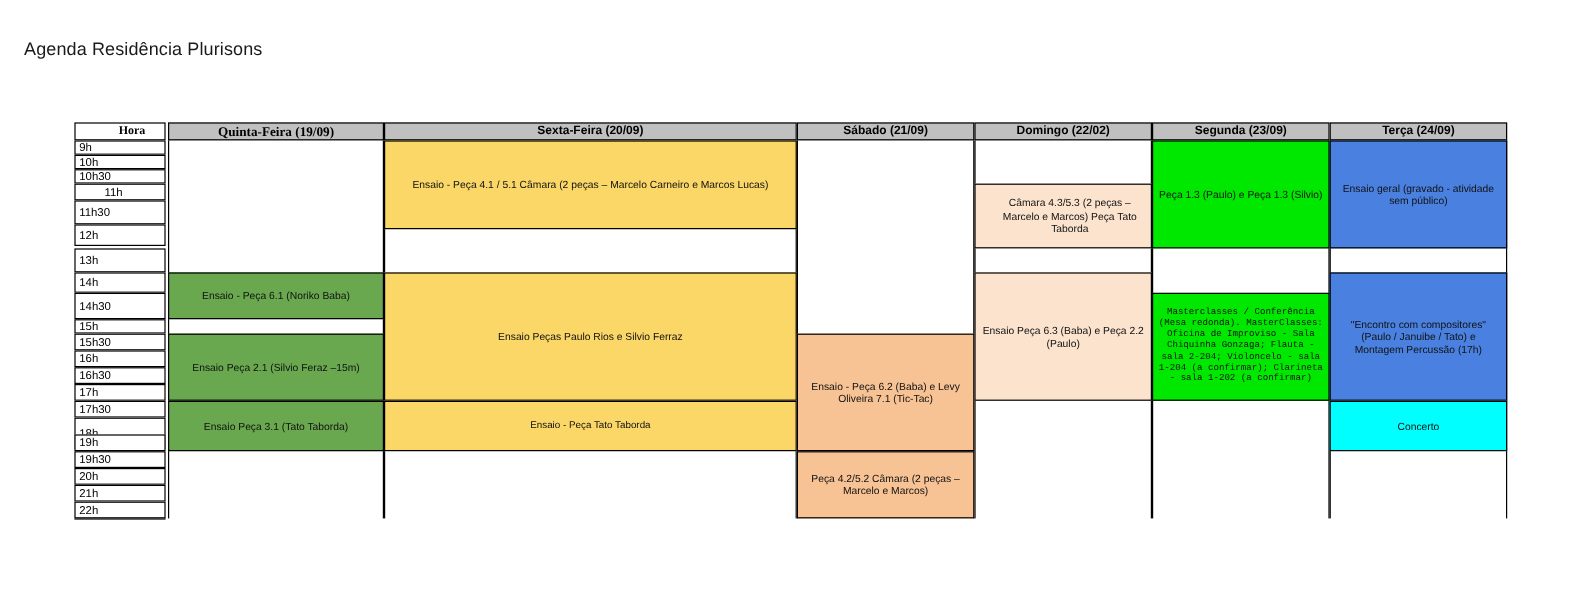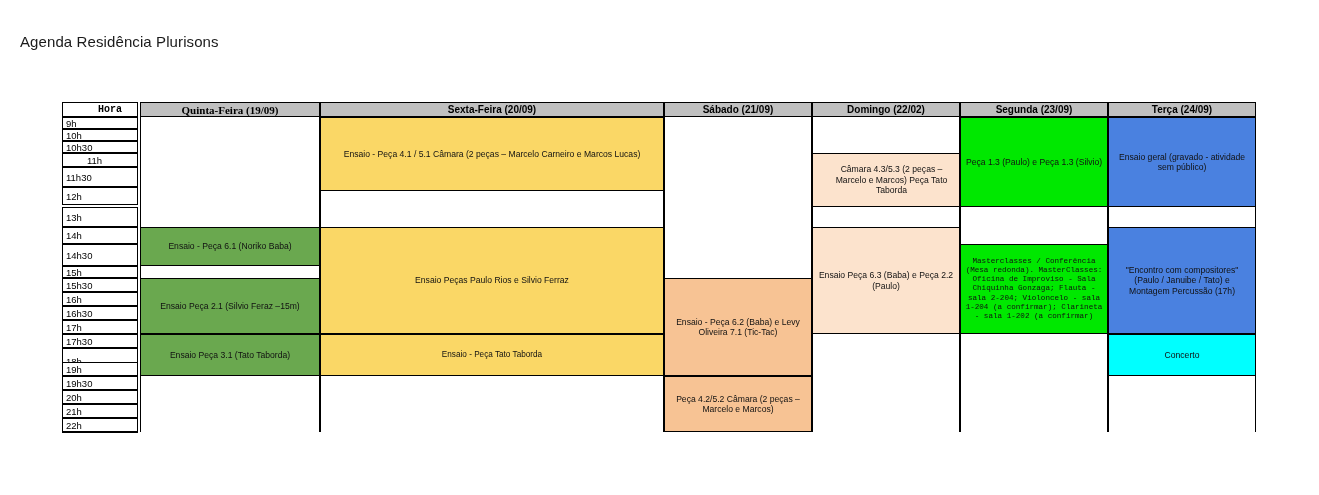--- a/index.html
+++ b/index.html
@@ -36,21 +36,21 @@
     font-weight:bold;
     color:#000;
     display:flex;
     align-items:center;
     justify-content:center;
     white-space:nowrap;
     overflow:hidden;
   }
   .hcell.hora{
     background:#ffffff;
-    font-family:Liberation Mono, monospace;
+    font-family:Liberation Serif, serif;
     padding-left:20px;
   }
   .hcell.serif{
     font-family:"Liberation Serif", serif;
     font-size:11px;
   }
   
   .tcell{
     position:absolute;
     box-sizing:border-box;

